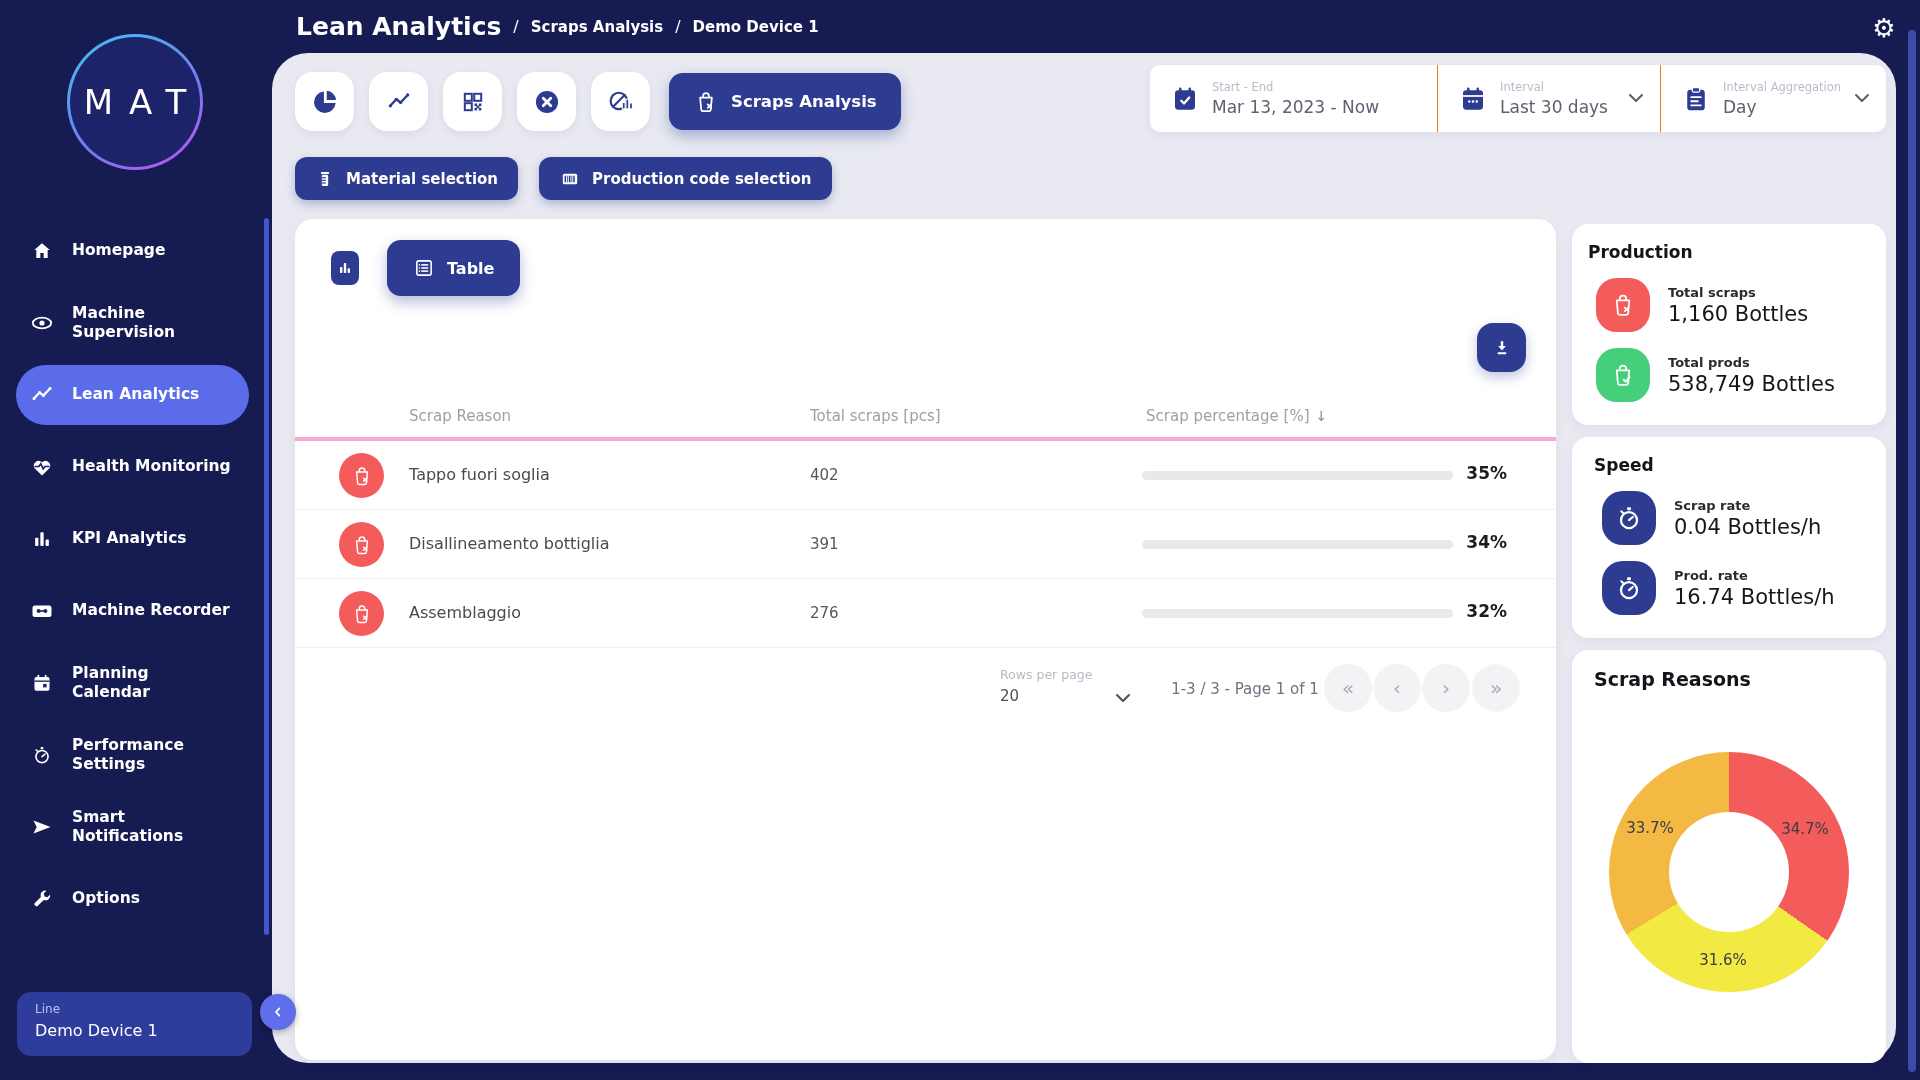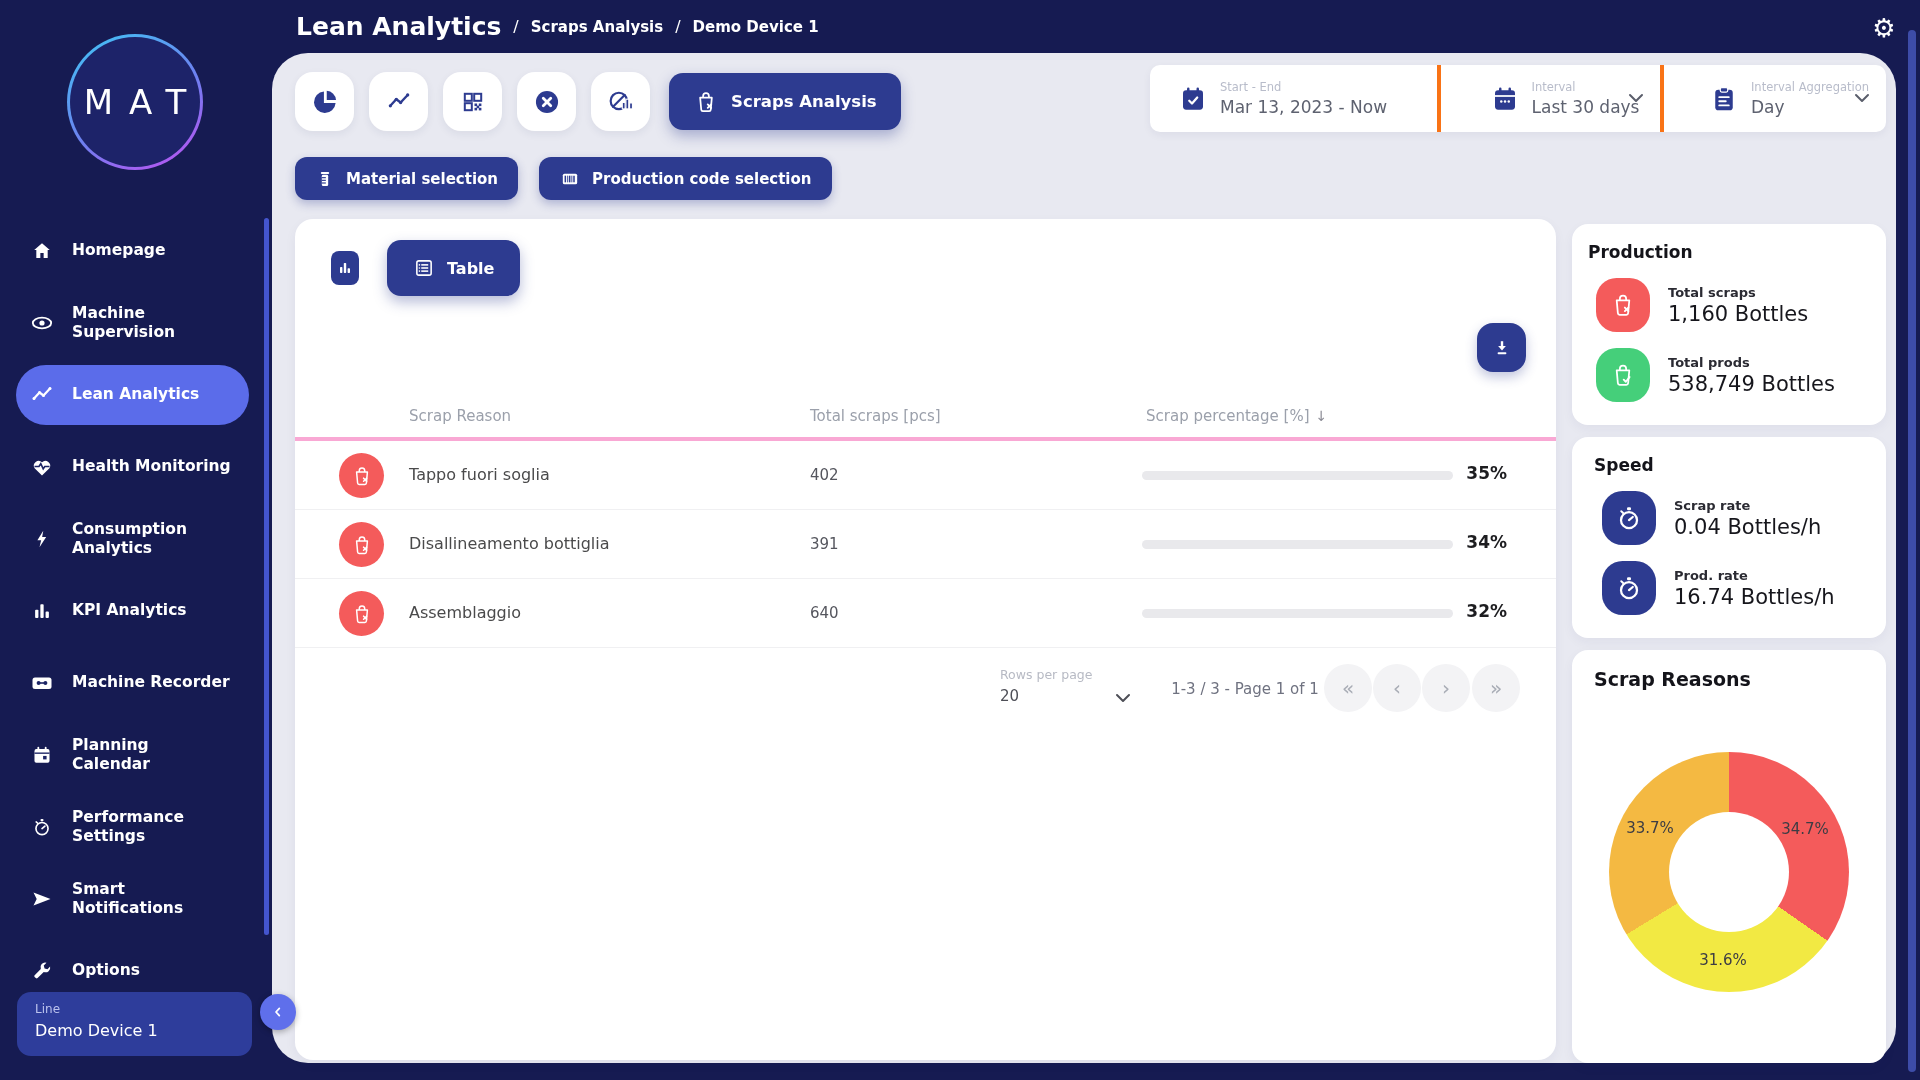--- a/index.html
+++ b/index.html
@@ -49,22 +49,22 @@
   .tabs-row { position:absolute; left:23px; top:19px; display:flex; gap:15px; align-items:center; }
   .tab-btn { width:59px; height:59px; border-radius:18px; background:#fff; border:none; cursor:pointer;
     display:flex; align-items:center; justify-content:center; box-shadow:0 3px 8px rgba(30,40,90,.07); }
   .active-tab { margin-left:4px; height:57px; padding:0 24px; border:none; border-radius:14px;
     background:var(--accent,#2d3b90); color:#fff; font-size:16.5px; font-weight:700; font-family:inherit;
     display:flex; align-items:center; gap:12px; cursor:pointer; box-shadow:0 6px 14px rgba(45,59,144,.35); }
 
   
   .fields-card { position:absolute; left:878px; top:12px; width:736px; height:67px; background:#fff; border-radius:10px;
     display:flex; box-shadow:0 3px 8px rgba(30,40,90,.06); }
-  .field { display:flex; align-items:center; padding-left:28px; cursor:pointer; position:relative; }
-  .field + .field { border-left:4px solid #f97316;justify-content:center; }
+  .field { display:flex; align-items:center; padding-left:20px; cursor:pointer; position:relative; }
+  .field + .field { border-left:1px solid #f97316; }
   .f-date { width:287px; } .f-int { width:223px; } .f-agg { width:226px; }
   .field .f-icon { width:30px; height:30px; margin-right:12px; flex:0 0 30px; }
   .f-label { font-size:11.5px; color:#b8bcca; }
   .f-value { font-size:17px; color:#5e6270; margin-top:3px; }
   .f-chev { position:absolute; right:16px; top:28px; }
 
   
   .filters-row { position:absolute; left:23px; top:104px; display:flex; gap:21px; }
   .filter-pill { height:43px; padding:0 20px; border:none; border-radius:12px; background:var(--accent,#2d3b90);
     color:#fff; font-size:15px; font-weight:700; font-family:inherit; display:flex; align-items:center; gap:11px;
@@ -169,29 +169,20 @@
         <span class="nav-icon">
           <svg width="24" height="24" viewBox="0 0 24 24">
               <path d="M12 20.5l-7.4-7.2a4.8 4.8 0 0 1 7.4-6 4.8 4.8 0 0 1 7.4 6z" fill="#fff"></path>
               <polyline points="4.5,11.5 9,11.5 10.8,8.6 13.2,13.8 14.8,11.5 19.5,11.5" fill="none" stroke="#1d2566" stroke-width="1.6"></polyline>
             </svg>
         </span>
         <span class="nav-label">Health Monitoring</span>
       </div>
       <div class="nav-item">
         <span class="nav-icon">
-          <svg width="20" height="22" viewBox="0 0 24 24">
-              <path d="M13.5 2L6.5 13.5h4.5L9 22l8-12.5h-4.8z" fill="#fff"></path>
-            </svg>
-        </span>
-        <span class="nav-label">Consumption
-Analytics</span>
-      </div>
-      <div class="nav-item">
-        <span class="nav-icon">
           <svg width="22" height="22" viewBox="0 0 24 24">
               <rect x="4.5" y="10.5" width="3.6" height="9" rx="1" fill="#fff"></rect>
               <rect x="10.2" y="4.5" width="3.6" height="15" rx="1" fill="#fff"></rect>
               <rect x="15.9" y="12.5" width="3.6" height="7" rx="1" fill="#fff"></rect>
             </svg>
         </span>
         <span class="nav-label">KPI Analytics</span>
       </div>
       <div class="nav-item">
         <span class="nav-icon">
@@ -503,21 +494,21 @@
       <div class="trow r2">
         <span class="row-icon">
           <svg width="24" height="24" viewBox="0 0 24 24">
               <path d="M6.6 8h10.8l-1 11a1.5 1.5 0 0 1-1.5 1.4H9.1A1.5 1.5 0 0 1 7.6 19z" fill="none" stroke="#fff" stroke-width="1.5" stroke-linejoin="round"></path>
               <path d="M9.3 8V6.6a2.7 2.7 0 0 1 5.4 0V8" fill="none" stroke="#fff" stroke-width="1.5"></path>
               <line x1="13.6" y1="14.2" x2="16.6" y2="17.2" stroke="#fff" stroke-width="1.6" stroke-linecap="round"></line>
               <line x1="16.6" y1="14.2" x2="13.6" y2="17.2" stroke="#fff" stroke-width="1.6" stroke-linecap="round"></line>
             </svg>
         </span>
         <span class="row-reason">Assemblaggio</span>
-        <span class="row-count">640</span>
+        <span class="row-count">276</span>
         <span class="bar-track"><span class="bar-fill" style="width: 32%;"></span></span>
         <span class="row-pct">32%</span>
       </div>
 
       <span class="rpp-label">Rows per page</span>
       <span class="rpp-value">20</span>
       <span class="rpp-chev">
         <svg width="16" height="10" viewBox="0 0 16 10">
             <polyline points="2,2 8,8 14,2" fill="none" stroke="#4e4f57" stroke-width="2" stroke-linecap="round" stroke-linejoin="round"></polyline>
           </svg>

